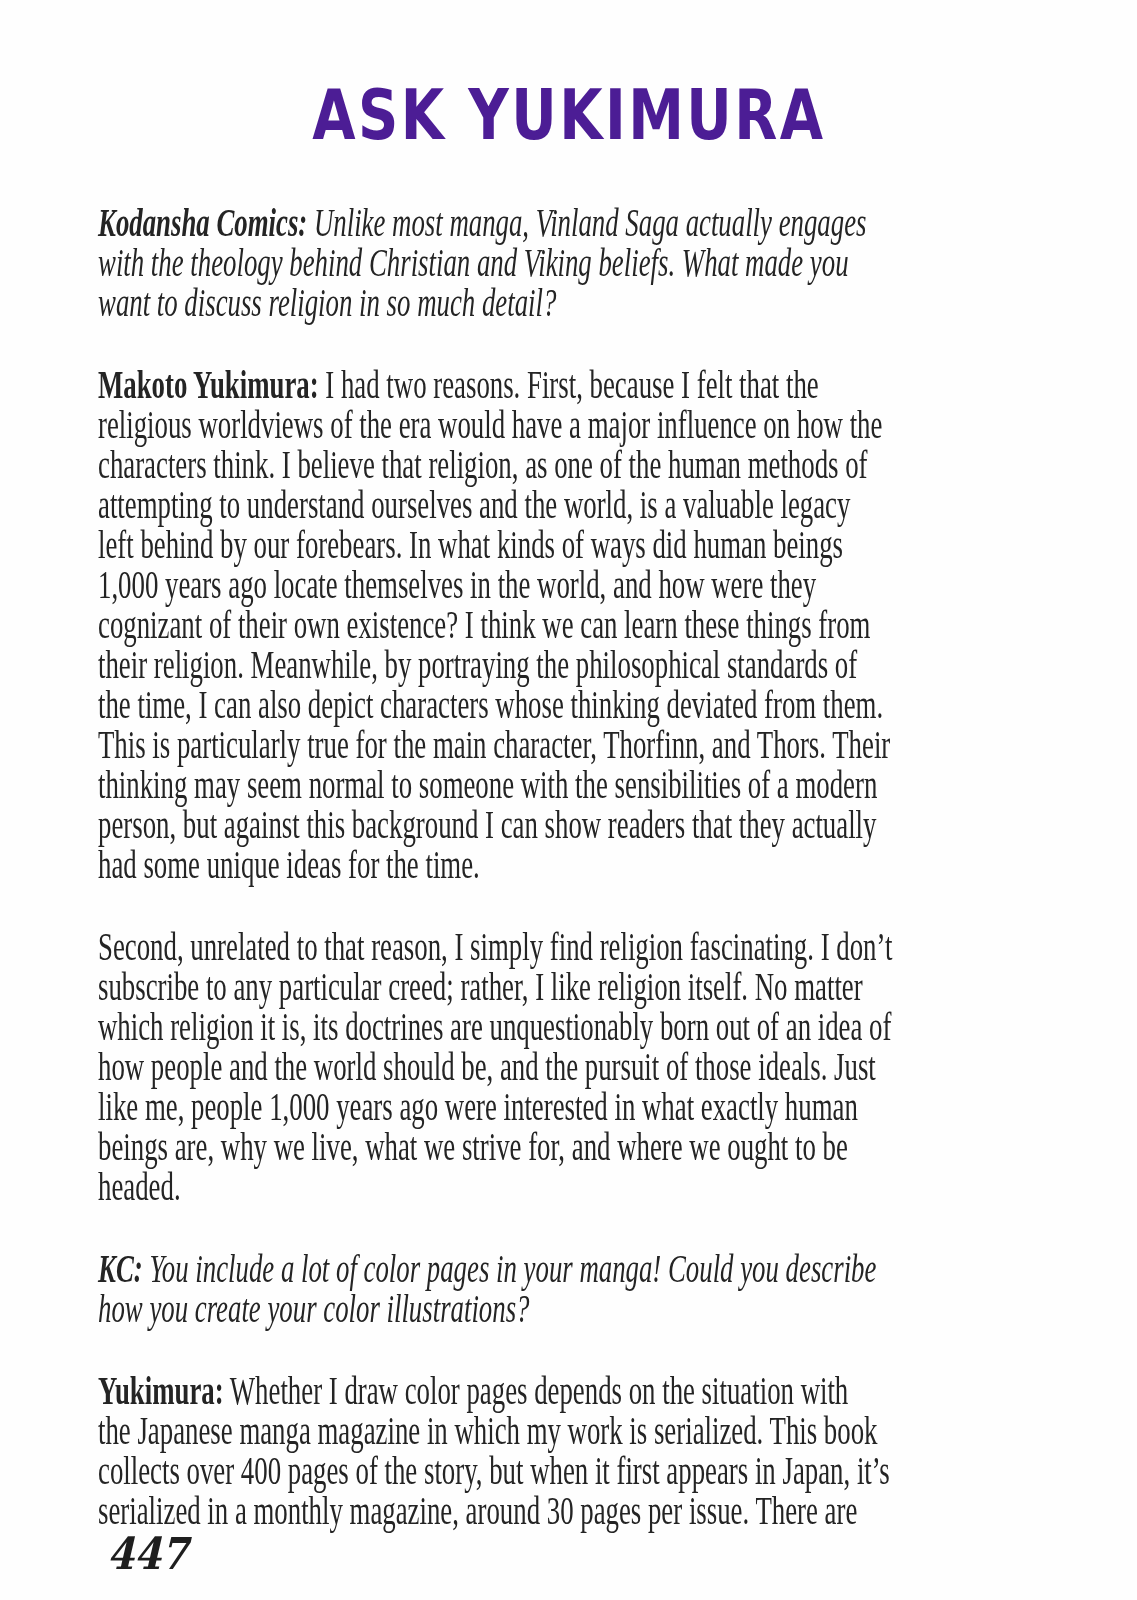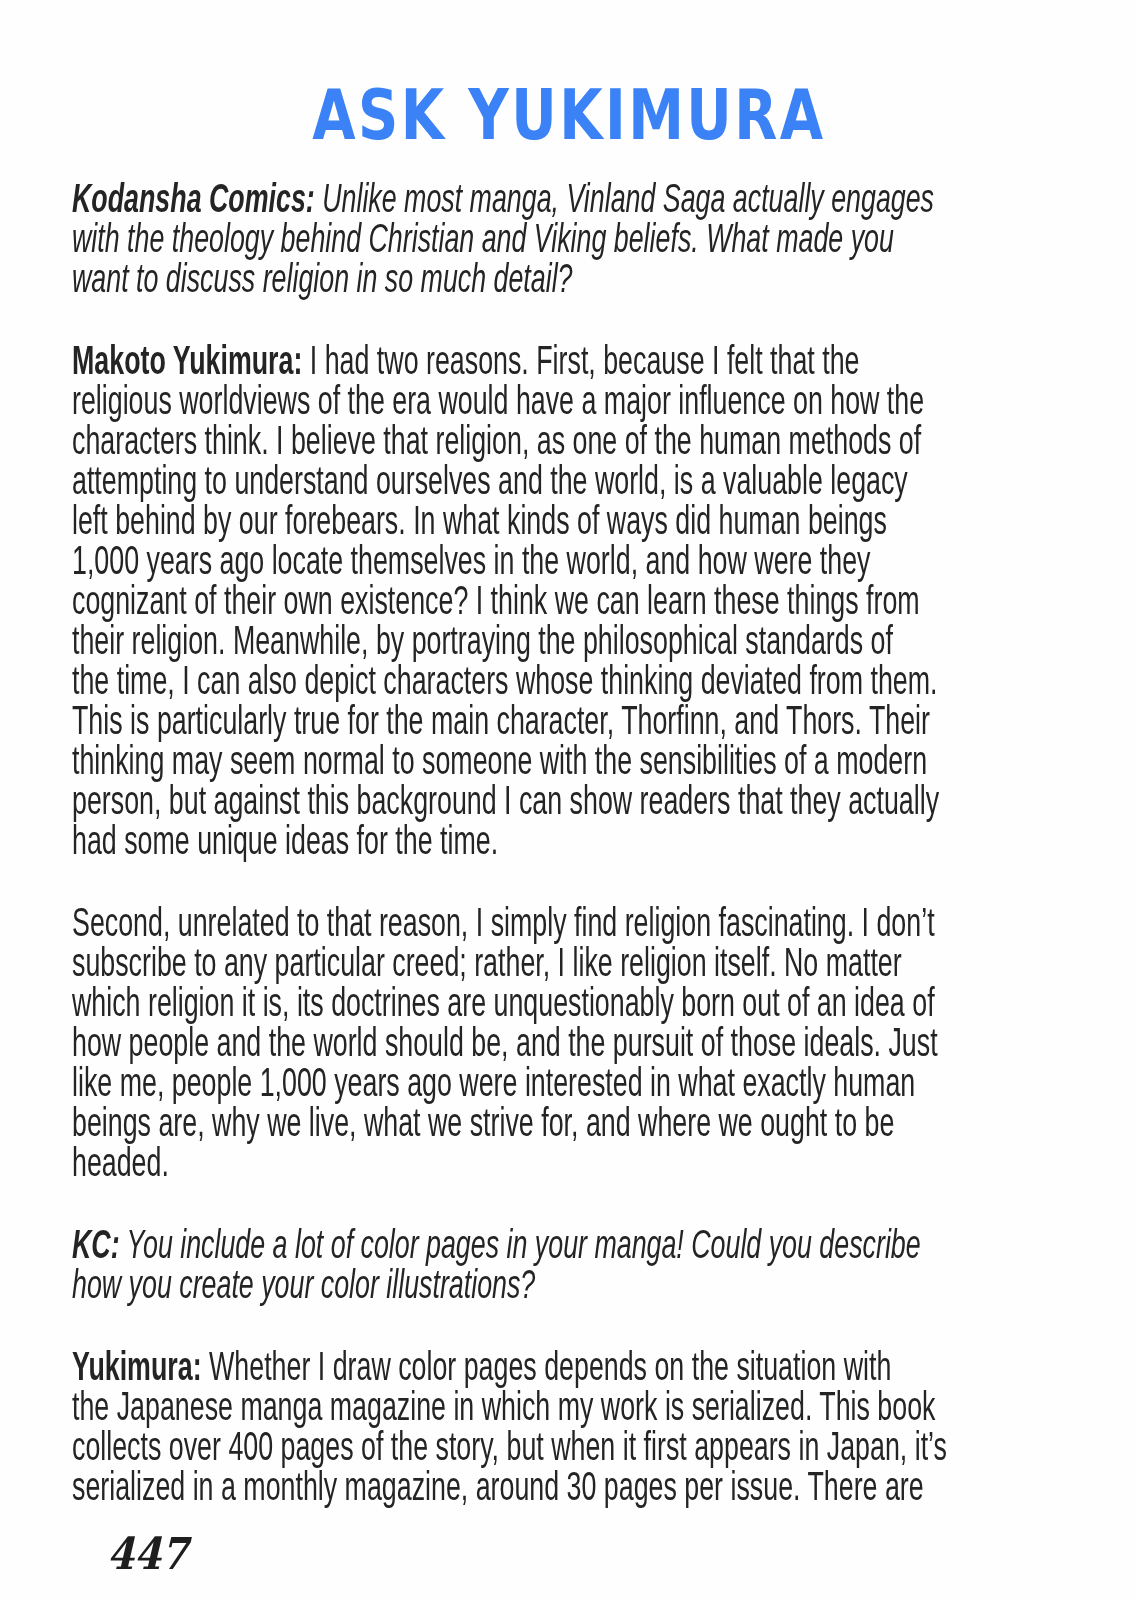--- a/index.html
+++ b/index.html
@@ -12,35 +12,35 @@
     width: 1137px;
     height: 1600px;
     background: #fefefe;
     overflow: hidden;
     color: #242424;
   }
   .title {
     margin: 0;
     padding-top: 80px;
     text-align: center;
-    color: #3b82f6;
+    color: #4c1d95;
   }
   .title-inner {
     display: inline-block;
     font-family: "DejaVu Sans", "Liberation Sans", sans-serif;
     font-weight: bold;
     font-size: 70px;
     line-height: 70px;
     letter-spacing: 3px;
     transform: scaleX(0.80);
   }
   .content {
-    margin-top: 28px;
-    padding-left: 72px;
-    font-family: Liberation Sans, sans-serif;
+    margin-top: 53px;
+    padding-left: 98px;
+    font-family: Liberation Serif, serif;
   }
   p.para {
     width: 1600px;               
     transform: scaleX(0.67);
     transform-origin: 0 0;
     font-size: 40px;
     line-height: 40px;
     margin: 0 0 42px 0;
     color: #242424;
   }

